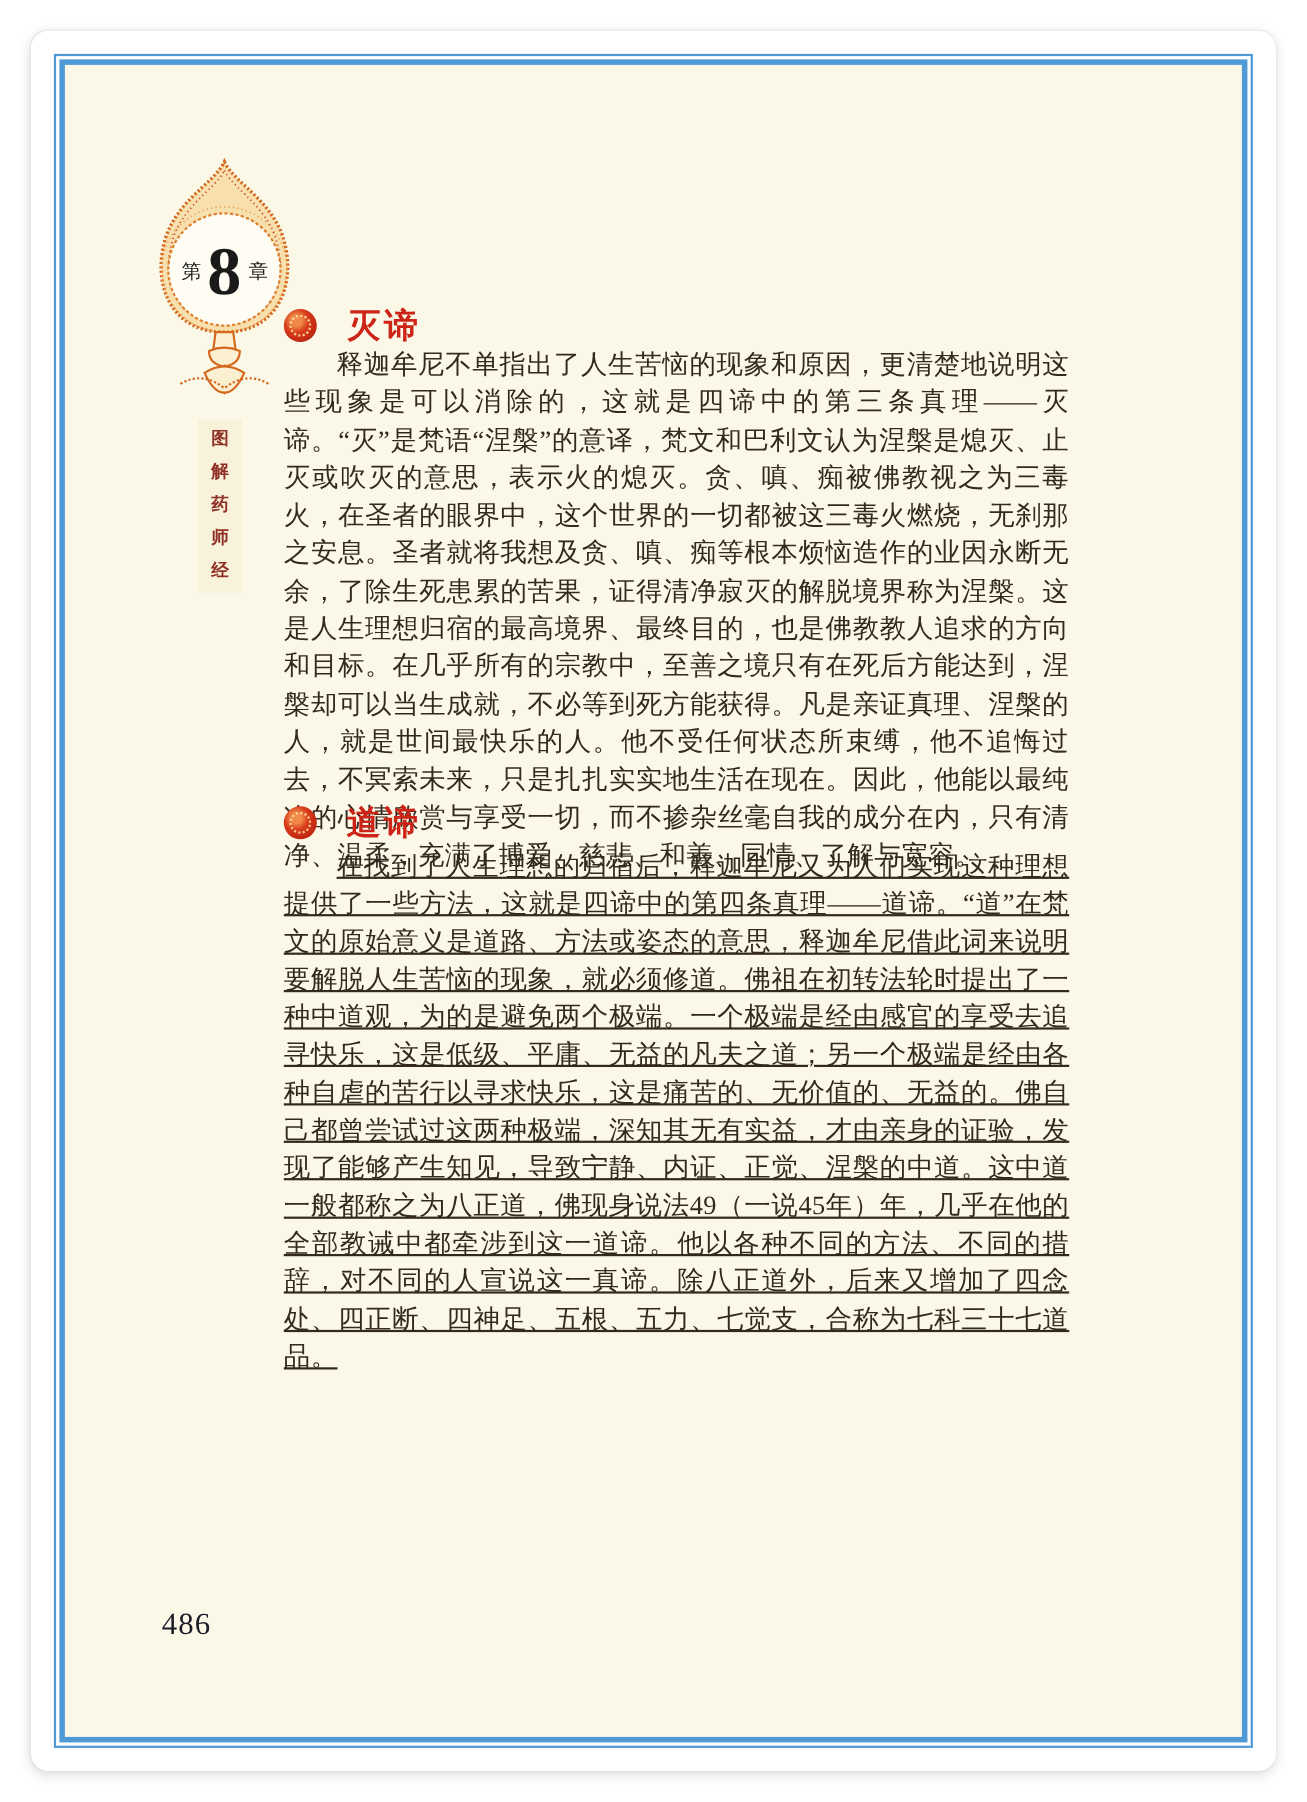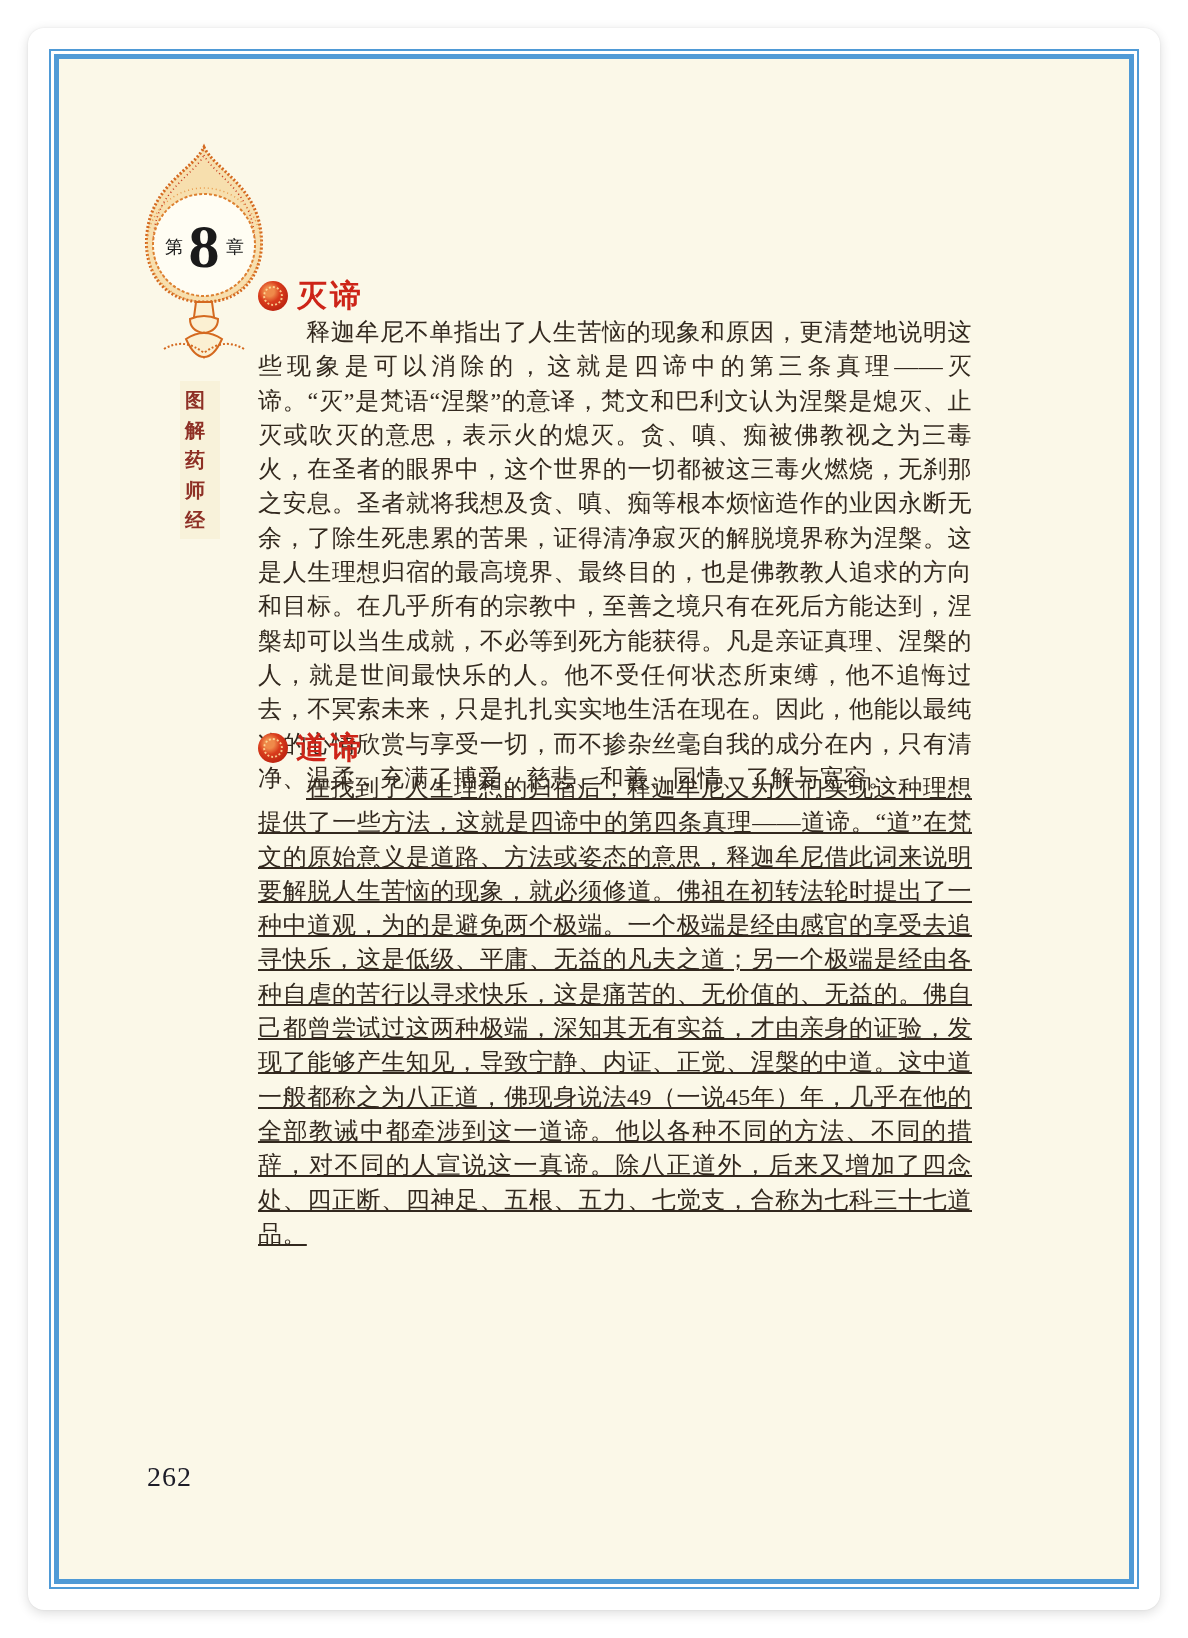--- a/index.html
+++ b/index.html
@@ -17,26 +17,26 @@
   .frame-inner { position:absolute; left:3px; top:3px; right:3px; bottom:3px;
                  border:5px solid #4f9ad6; background:#fbf8e8; }
   .content { position:absolute; inset:0; }
 
   
   .medallion { position:absolute; left:75px; top:82px; width:140px; height:236px; }
 
   
   .side-strip { position:absolute; left:121px; top:322px; width:40px; height:158px;
                 background:#f8f2da; display:flex; align-items:center; justify-content:center; }
-  .side-label { width:30px; font-size:20px; line-height:30px; word-break:break-all;
-                text-align:left; color:#8e3025; font-weight:bold;
+  .side-label { width:30px; font-size:16px; line-height:30px; word-break:break-all;
+                text-align:center; color:#8e3025; font-weight:bold;
                 font-family:"Liberation Sans", sans-serif; }
 
   
-  .sec-header { position:absolute; left:199px; display:flex; align-items:center; gap:8px; }
+  .sec-header { position:absolute; left:199px; display:flex; align-items:center; gap:27px; }
   .seal { width:30px; height:30px; border-radius:50%;
           background:radial-gradient(circle at 38% 35%, #ef8a4a 0 18%, #d93c1c 40%, #b51e0d 85%);
           position:relative; flex:0 0 auto; }
   .seal-ring { position:absolute; inset:5px; border:2px dotted rgba(255,226,160,.85); border-radius:50%; }
   .sec-title { font-size:31px; font-weight:bold; color:#cd2418; letter-spacing:3px;
                font-family:"Liberation Sans", sans-serif; }
   .sec-body { position:absolute; left:199px; width:714px; font-size:24px; line-height:34.3px;
               color:#33291f; text-align:justify; text-indent:2em; letter-spacing:0.4px; }
   #sec1-header { top:216px; }
   #sec1-body  { top:256px; }
@@ -88,19 +88,19 @@
           <div class="sec-body" id="sec1-body">释迦牟尼不单指出了人生苦恼的现象和原因，更清楚地说明这些现象是可以消除的，这就是四谛中的第三条真理——灭谛。“灭”是梵语“涅槃”的意译，梵文和巴利文认为涅槃是熄灭、止灭或吹灭的意思，表示火的熄灭。贪、嗔、痴被佛教视之为三毒火，在圣者的眼界中，这个世界的一切都被这三毒火燃烧，无刹那之安息。圣者就将我想及贪、嗔、痴等根本烦恼造作的业因永断无余，了除生死患累的苦果，证得清净寂灭的解脱境界称为涅槃。这是人生理想归宿的最高境界、最终目的，也是佛教教人追求的方向和目标。在几乎所有的宗教中，至善之境只有在死后方能达到，涅槃却可以当生成就，不必等到死方能获得。凡是亲证真理、涅槃的人，就是世间最快乐的人。他不受任何状态所束缚，他不追悔过去，不冥索未来，只是扎扎实实地生活在现在。因此，他能以最纯净的心情欣赏与享受一切，而不掺杂丝毫自我的成分在内，只有清净、温柔，充满了博爱、慈悲、和善、同情、了解与宽容。</div>
 
           <div class="sec-header" id="sec2-header">
             <span class="seal">
                 <span class="seal-ring"></span>
               </span>
             <span class="sec-title">道谛</span>
           </div>
           <div class="sec-body" id="sec2-body">在找到了人生理想的归宿后，释迦牟尼又为人们实现这种理想提供了一些方法，这就是四谛中的第四条真理——道谛。“道”在梵文的原始意义是道路、方法或姿态的意思，释迦牟尼借此词来说明要解脱人生苦恼的现象，就必须修道。佛祖在初转法轮时提出了一种中道观，为的是避免两个极端。一个极端是经由感官的享受去追寻快乐，这是低级、平庸、无益的凡夫之道；另一个极端是经由各种自虐的苦行以寻求快乐，这是痛苦的、无价值的、无益的。佛自己都曾尝试过这两种极端，深知其无有实益，才由亲身的证验，发现了能够产生知见，导致宁静、内证、正觉、涅槃的中道。这中道一般都称之为八正道，佛现身说法49（一说45年）年，几乎在他的全部教诫中都牵涉到这一道谛。他以各种不同的方法、不同的措辞，对不同的人宣说这一真谛。除八正道外，后来又增加了四念处、四正断、四神足、五根、五力、七觉支，合称为七科三十七道品。</div>
 
-          <div class="page-number">262</div>
+          <div class="page-number">486</div>
 
         </div>
       </div>
     </div>
   </div>
 </div>
 
 </body></html>

